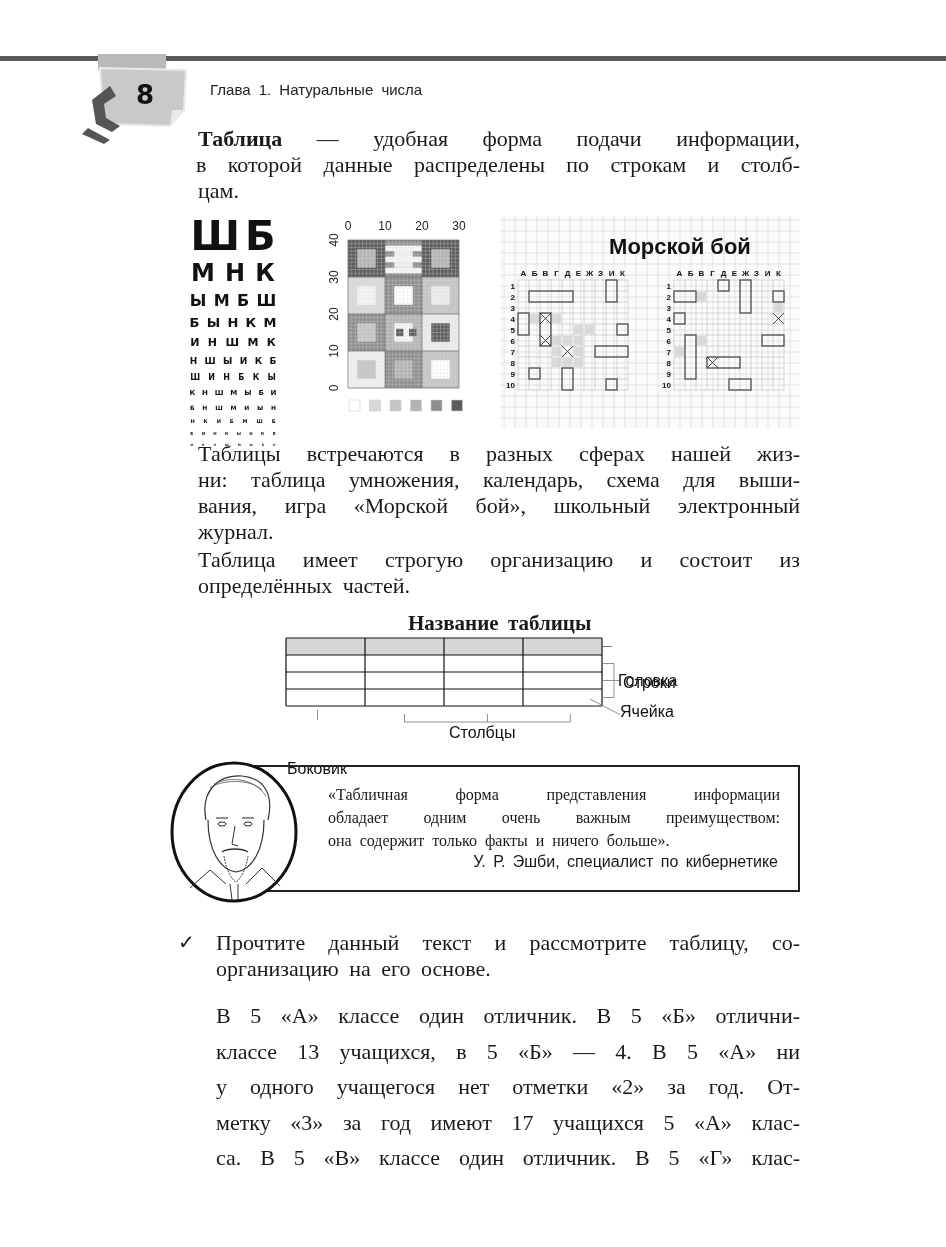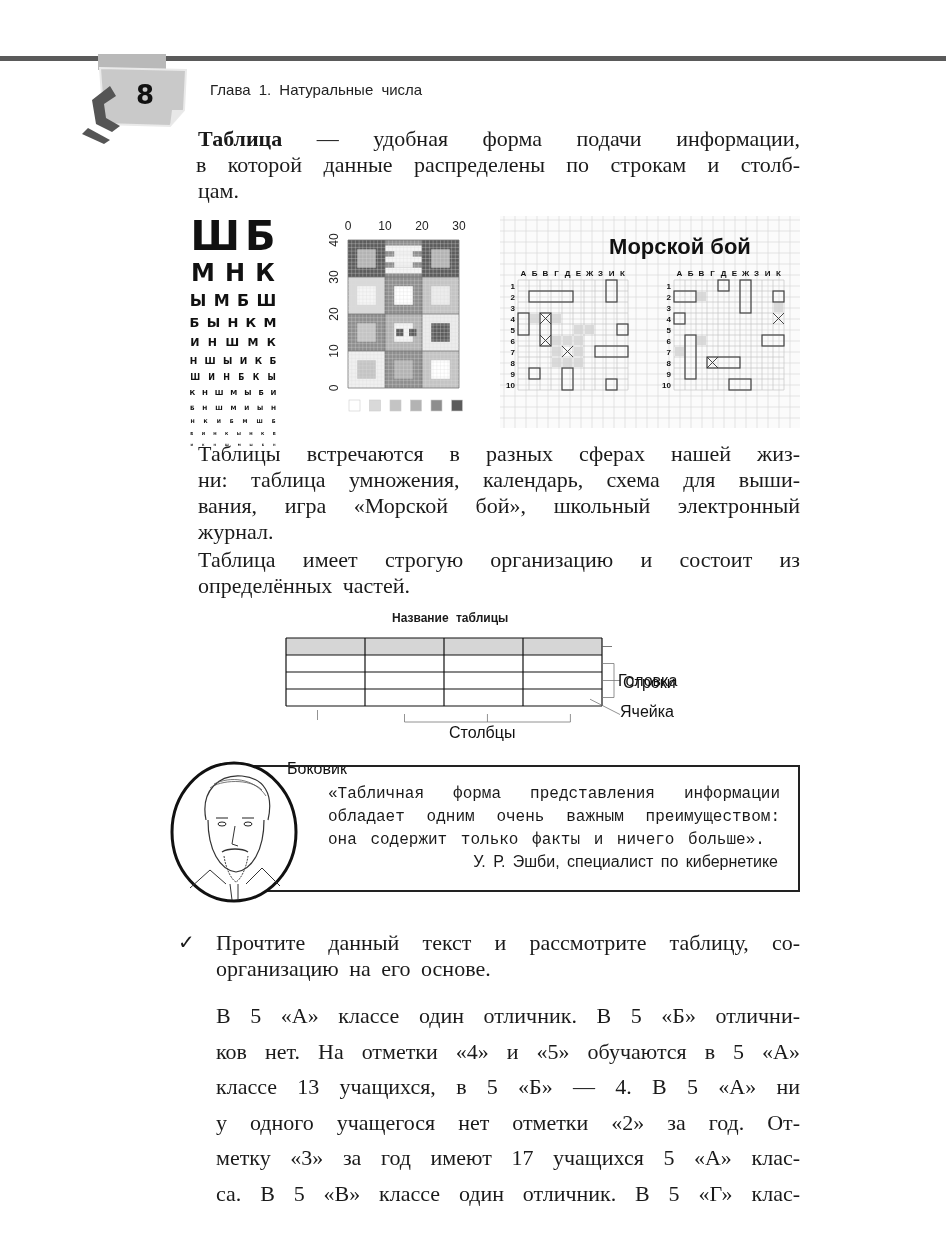--- a/index.html
+++ b/index.html
@@ -24,27 +24,27 @@
   .eye-chart { position: absolute; left: 176px; top: 214px; width: 114px; height: 212px; }
   .eye-row { display: flex; justify-content: space-around; align-items: center; font-family: "DejaVu Sans", sans-serif; font-weight: bold; color: #111; position: relative; }
 
   .cross-stitch { position: absolute; left: 322px; top: 214px; width: 160px; height: 215px; }
   .battleship { position: absolute; left: 500px; top: 216px; width: 300px; height: 212px; }
 
   .p2 { top: 441px; }
   .p3 { top: 547px; }
 
   
-  .diag-title { position: absolute; left: 392px; top: 611px; font-family: Liberation Sans, sans-serif; font-weight: bold; font-size: 12px; word-spacing: 4px; }
+  .diag-title { position: absolute; left: 408px; top: 611px; font-family: Liberation Serif, serif; font-weight: bold; font-size: 21px; word-spacing: 4px; }
   .diagram { position: absolute; left: 280px; top: 630px; width: 420px; height: 120px; }
   .diag-label { position: absolute; font-family: "Liberation Sans", sans-serif; font-size: 16px; color: #111; }
 
   
   .quote-box { position: absolute; left: 240px; top: 765px; width: 560px; height: 127px; border: 2px solid #222; }
-  .quote-text { position: absolute; left: 328px; top: 783px; width: 452px; font-family: Liberation Mono, monospace; font-size: 16px; line-height: 23px; }
+  .quote-text { position: absolute; left: 328px; top: 783px; width: 452px; font-family: Liberation Serif, serif; font-size: 16px; line-height: 23px; }
   .quote-text .line { display: block; text-align: justify; text-align-last: justify; white-space: nowrap; }
   .quote-author { position: absolute; right: 168px; top: 853px; font-family: "Liberation Sans", sans-serif; font-size: 16px; word-spacing: 3px; }
   .portrait { position: absolute; left: 170px; top: 760px; width: 130px; height: 145px; }
 
   .task { position: absolute; left: 216px; top: 930px; width: 584px; font-family: "Liberation Serif", serif; font-size: 22px; line-height: 26px; word-spacing: 5px; }
   .task .line { display: block; text-align: justify; text-align-last: justify; white-space: nowrap; }
   .task .line.last { text-align-last: left; }
   .check-icon { position: absolute; left: 178px; top: 930px; font-size: 20px; font-family: "DejaVu Sans", sans-serif; }
 
   .body-text { position: absolute; left: 216px; top: 994px; width: 584px; font-family: "Liberation Serif", serif; font-size: 22px; line-height: 26.5px; word-spacing: 5px; }
@@ -523,18 +523,17 @@
 <div class="quote-author">У. Р. Эшби, специалист по кибернетике</div>
 
 <div class="check-icon">✓</div>
 <div class="task">
   <span class="line">Прочтите данный текст и рассмотрите таблицу, со-</span>
   <span class="line last">организацию на его основе.</span>
 </div>
 
 <div class="body-text">
   <span class="line">В 5 «А» классе один отличник. В 5 «Б» отлични-</span>
-  <span class="line">ков нет. На отметки «4» и «5» обучаются в 5 «А»</span>
   <span class="line">классе 13 учащихся, в 5 «Б» — 4. В 5 «А» ни</span>
   <span class="line">у одного учащегося нет отметки «2» за год. От-</span>
   <span class="line">метку «3» за год имеют 17 учащихся 5 «А» клас-</span>
   <span class="line">са. В 5 «В» классе один отличник. В 5 «Г» клас-</span>
 </div>
 
 </body></html>

